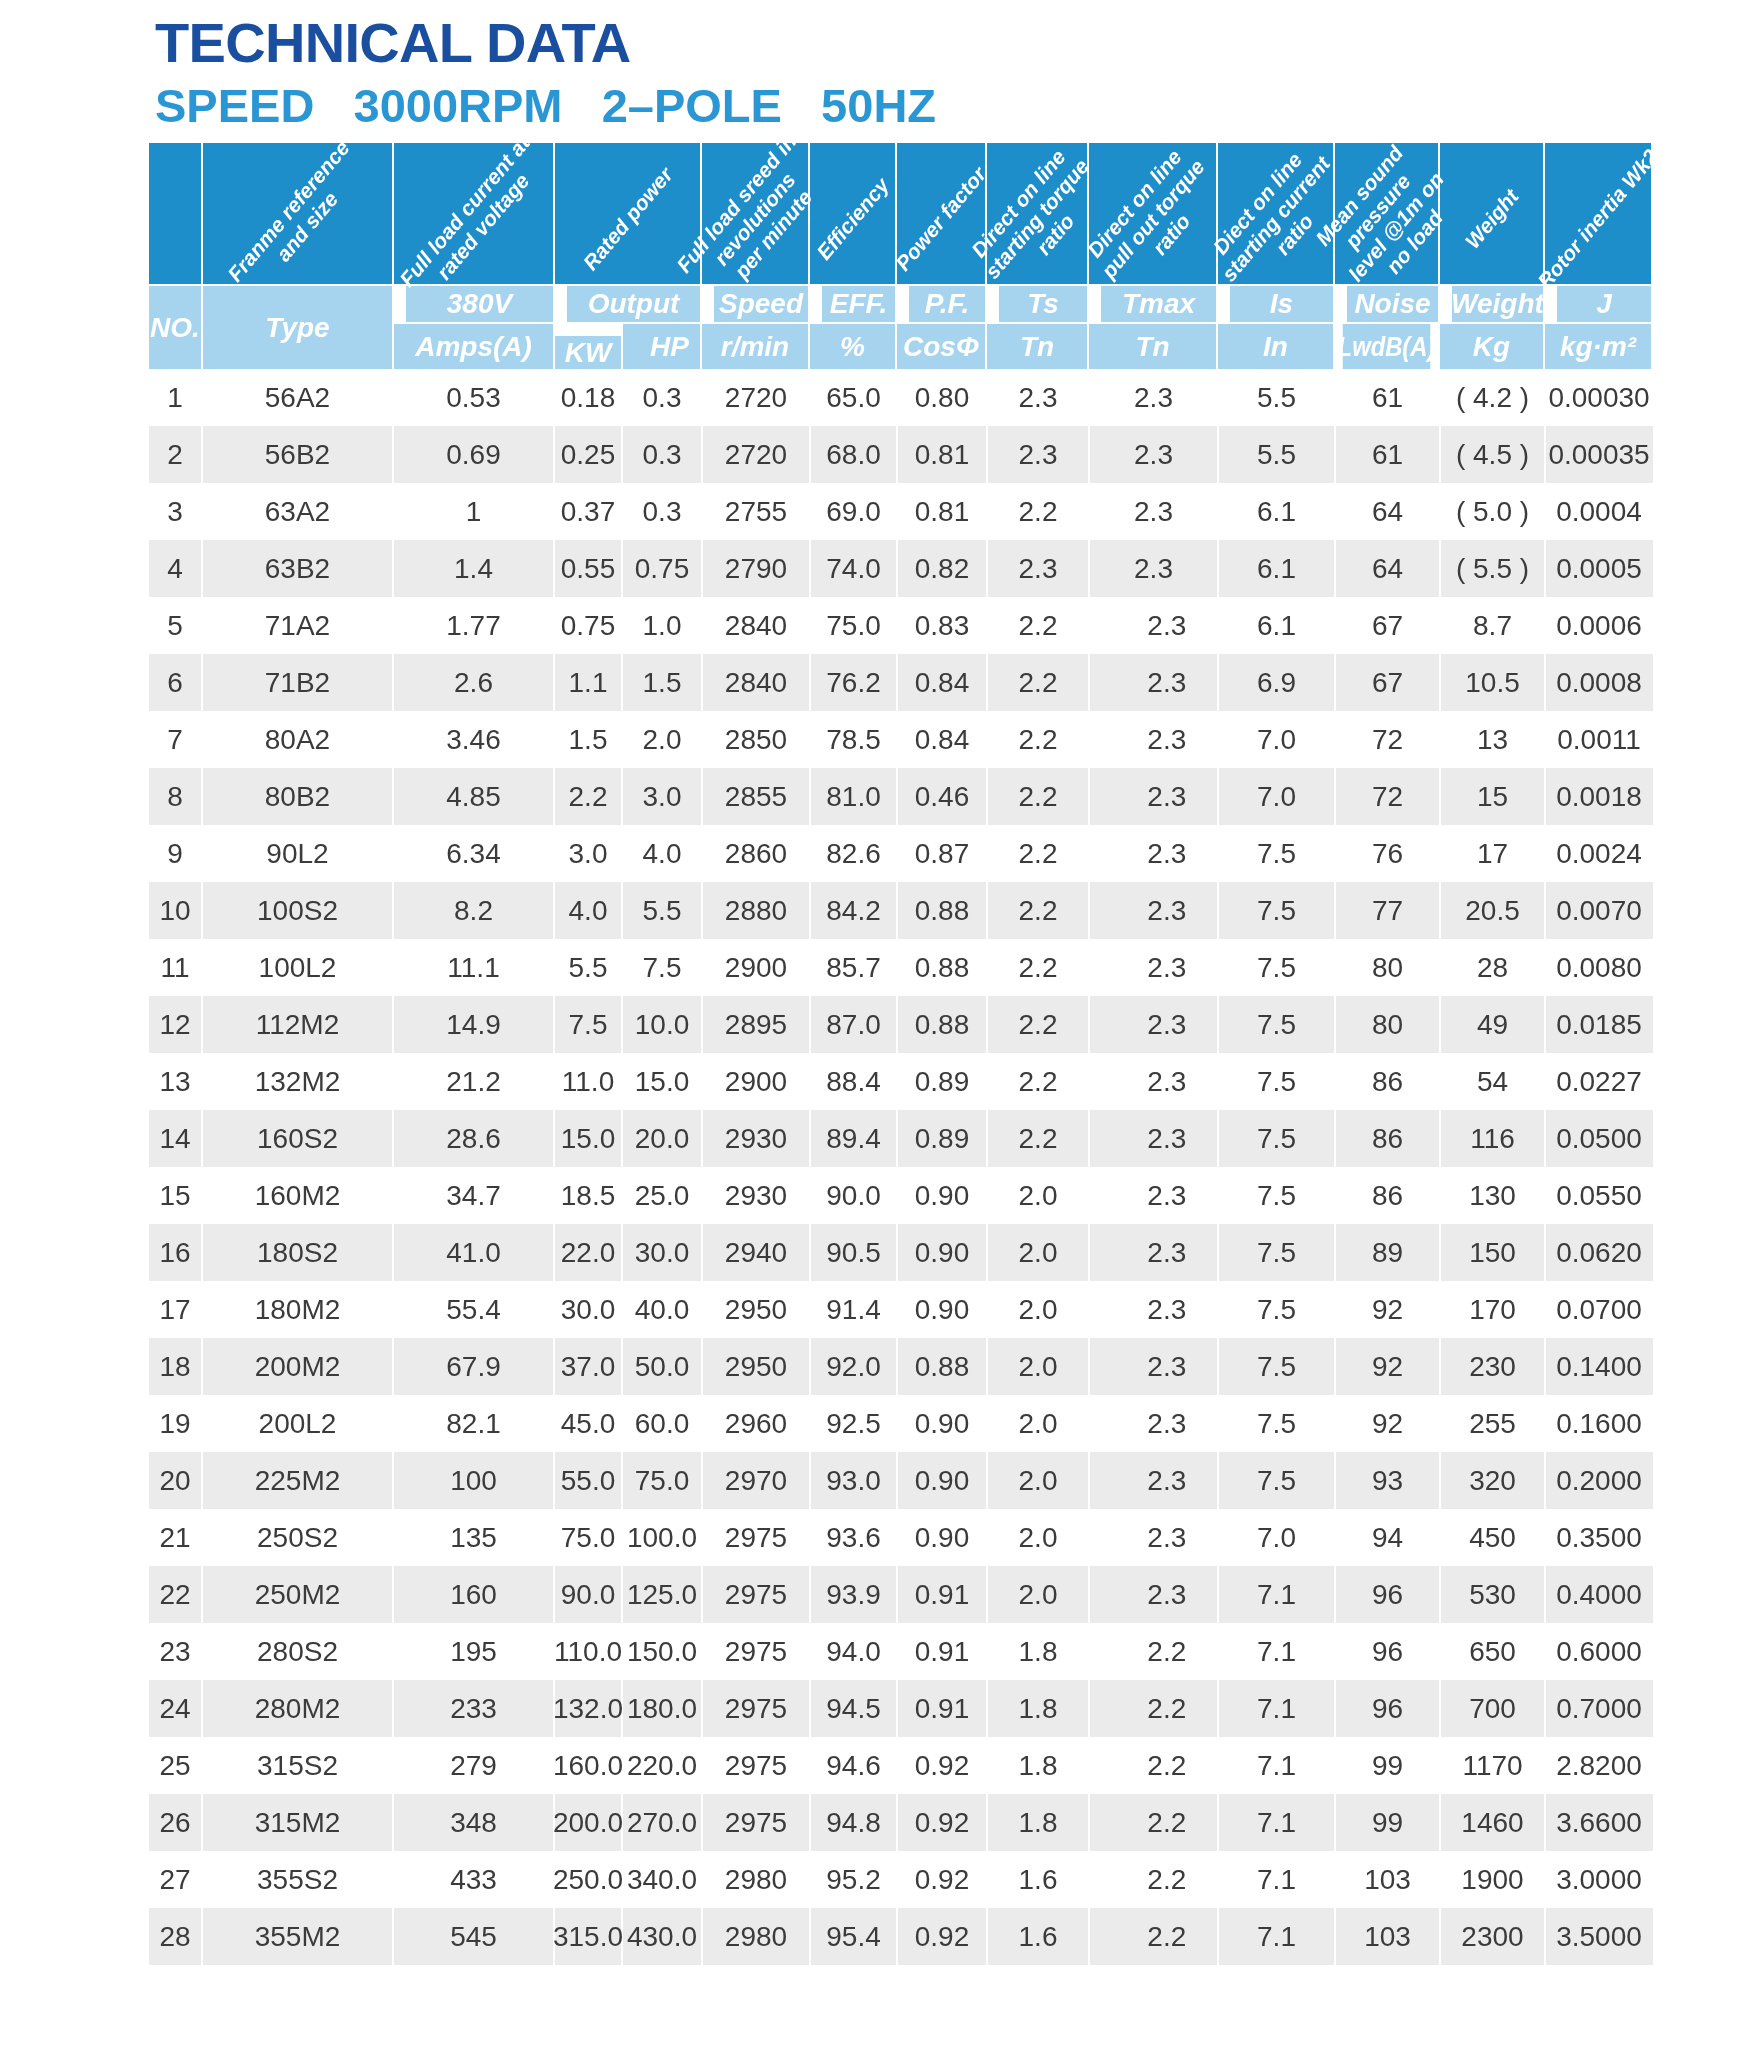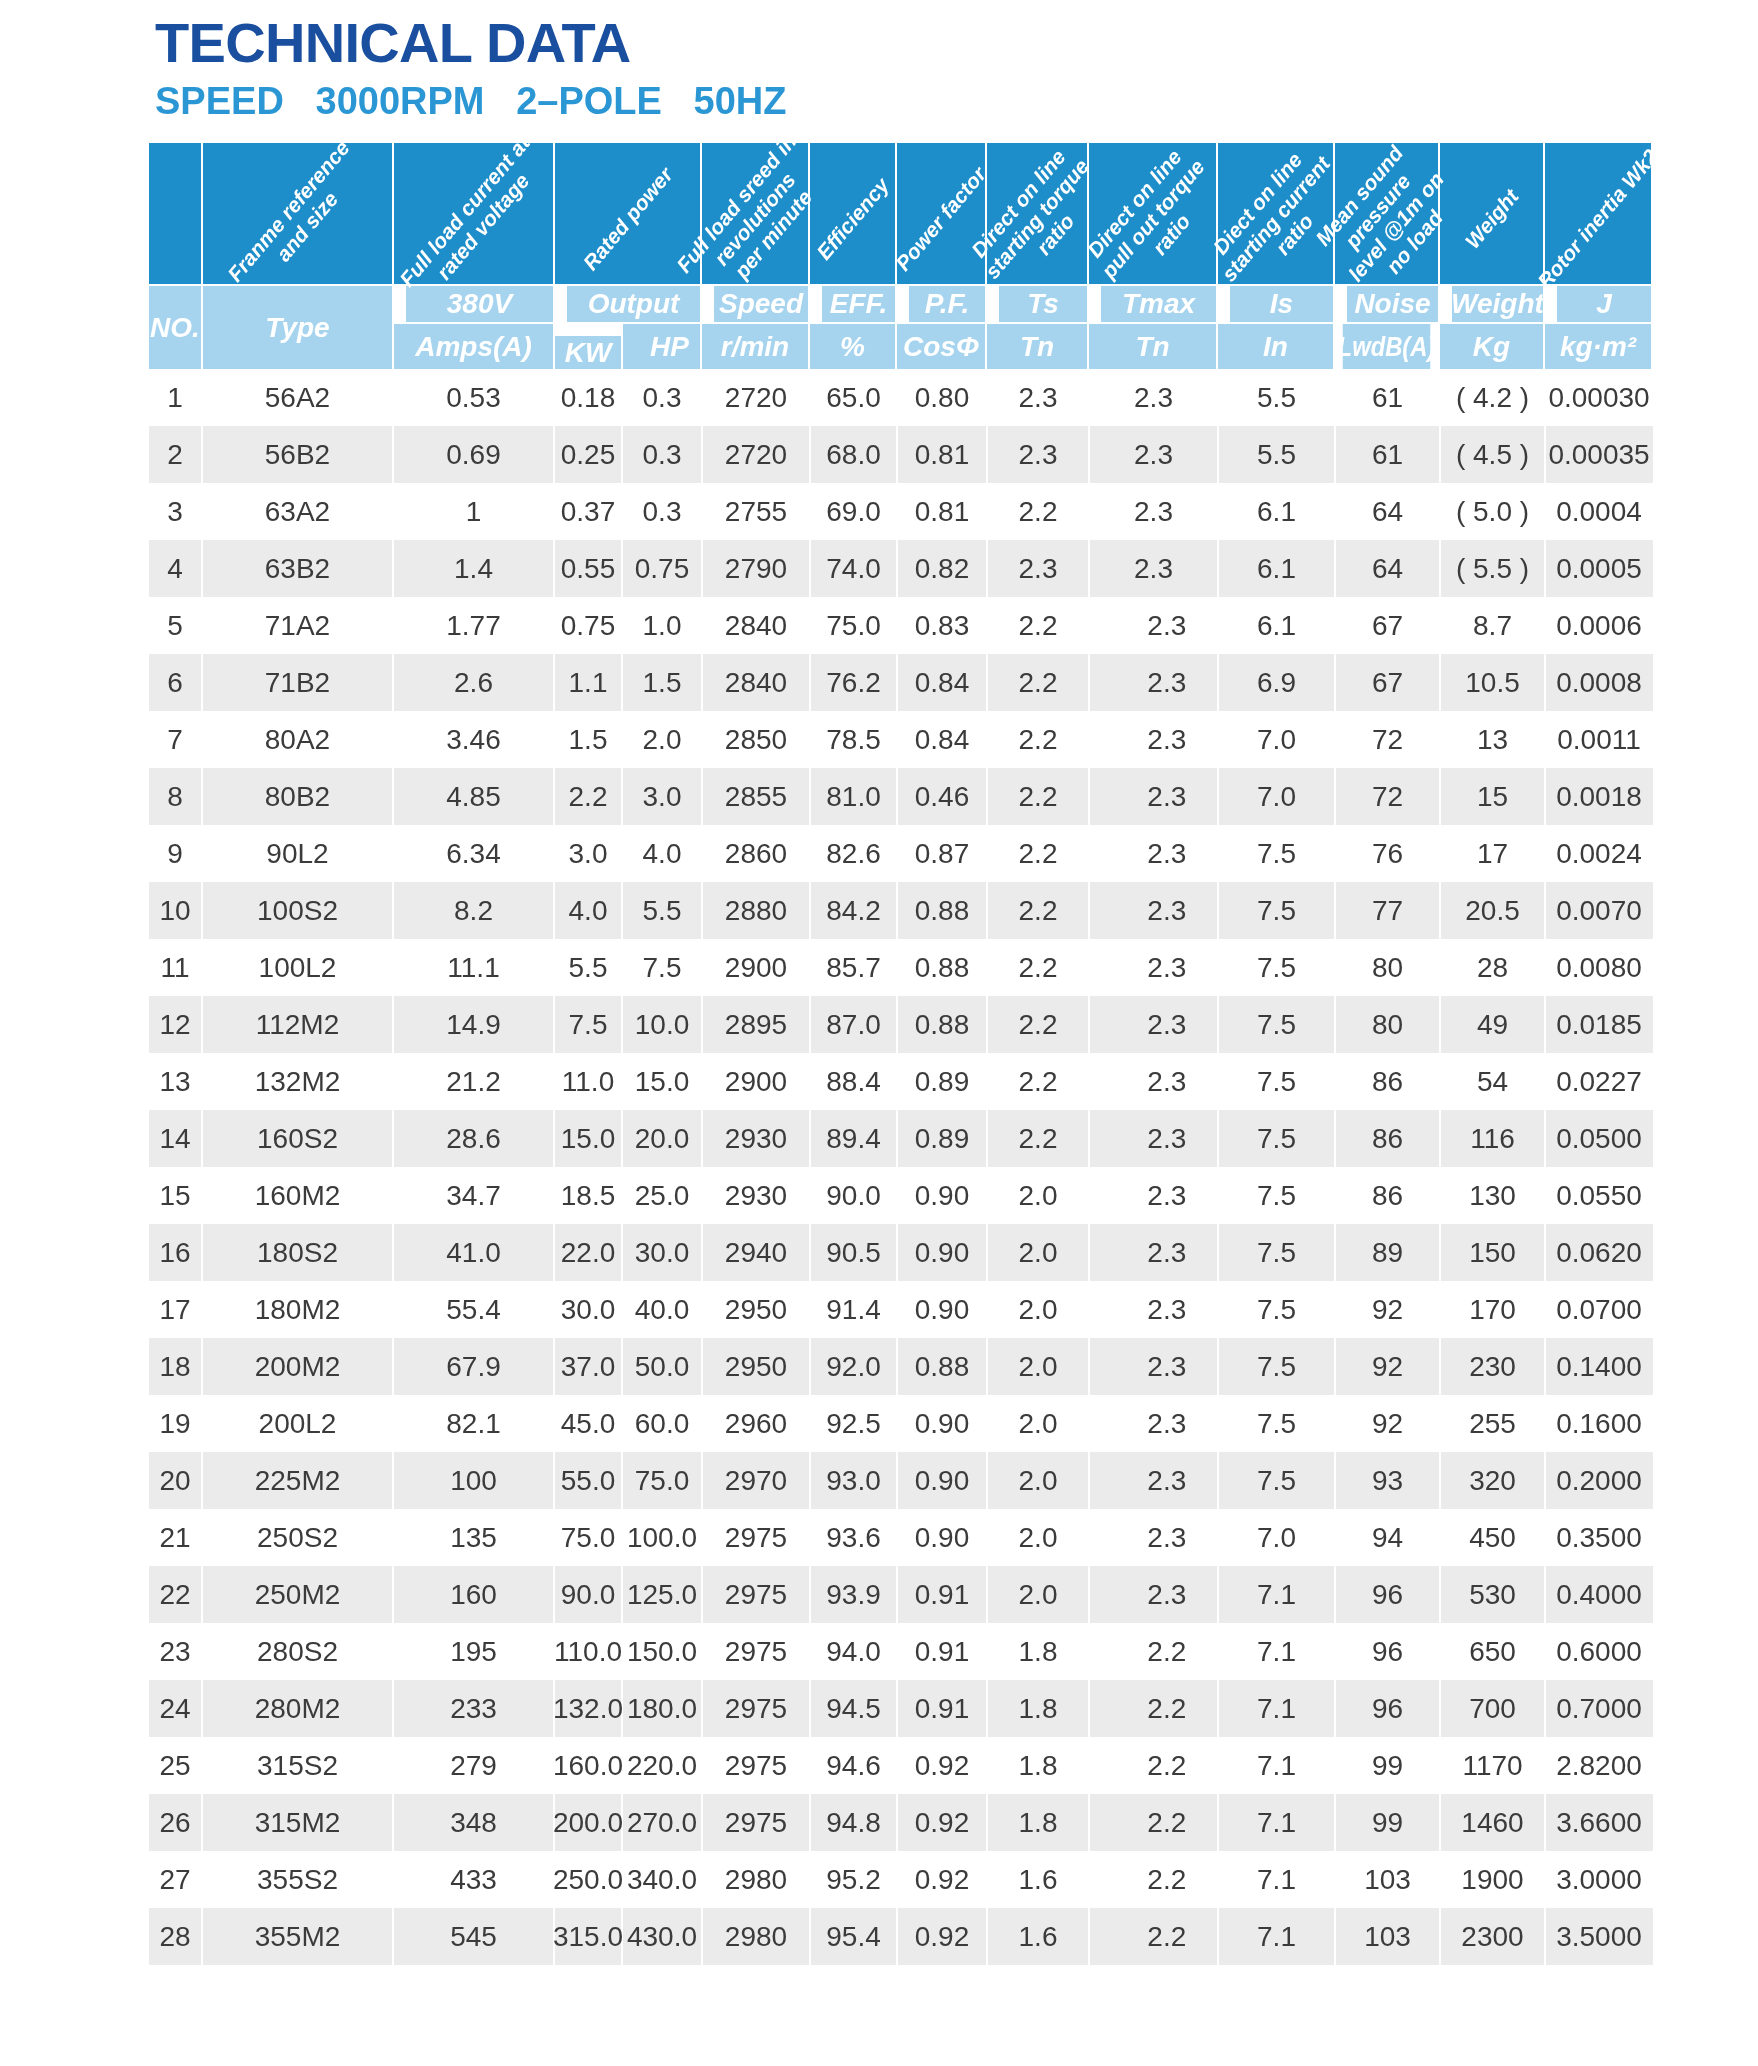--- a/index.html
+++ b/index.html
@@ -10,21 +10,21 @@
     font-family:"Liberation Sans", sans-serif;
     overflow:hidden;
   }
   .title {
     position:absolute; left:155px; top:15.4px;
     font-size:56px; font-weight:bold; letter-spacing:-0.7px;
     color:#1a4f9f; line-height:1;
   }
   .subtitle {
     position:absolute; left:155px; top:82px;
-    font-size:38px; font-weight:bold;
+    font-size:47px; font-weight:bold;
     color:#2a97d4; line-height:1; white-space:pre;
   }
   .table {
     position:absolute; left:149px; top:143px; width:1504px;
   }
   
   .c0{width:54px}.c1{width:191px}.c2{width:161px}.c3{width:68px}.c4{width:80px}
   .c5{width:108px}.c6{width:87px}.c7{width:90px}.c8{width:102px}.c9{width:129px}
   .c10{width:117px}.c11{width:105px}.c12{width:105px}.c13{width:106px}
   .c-out{width:147px}

